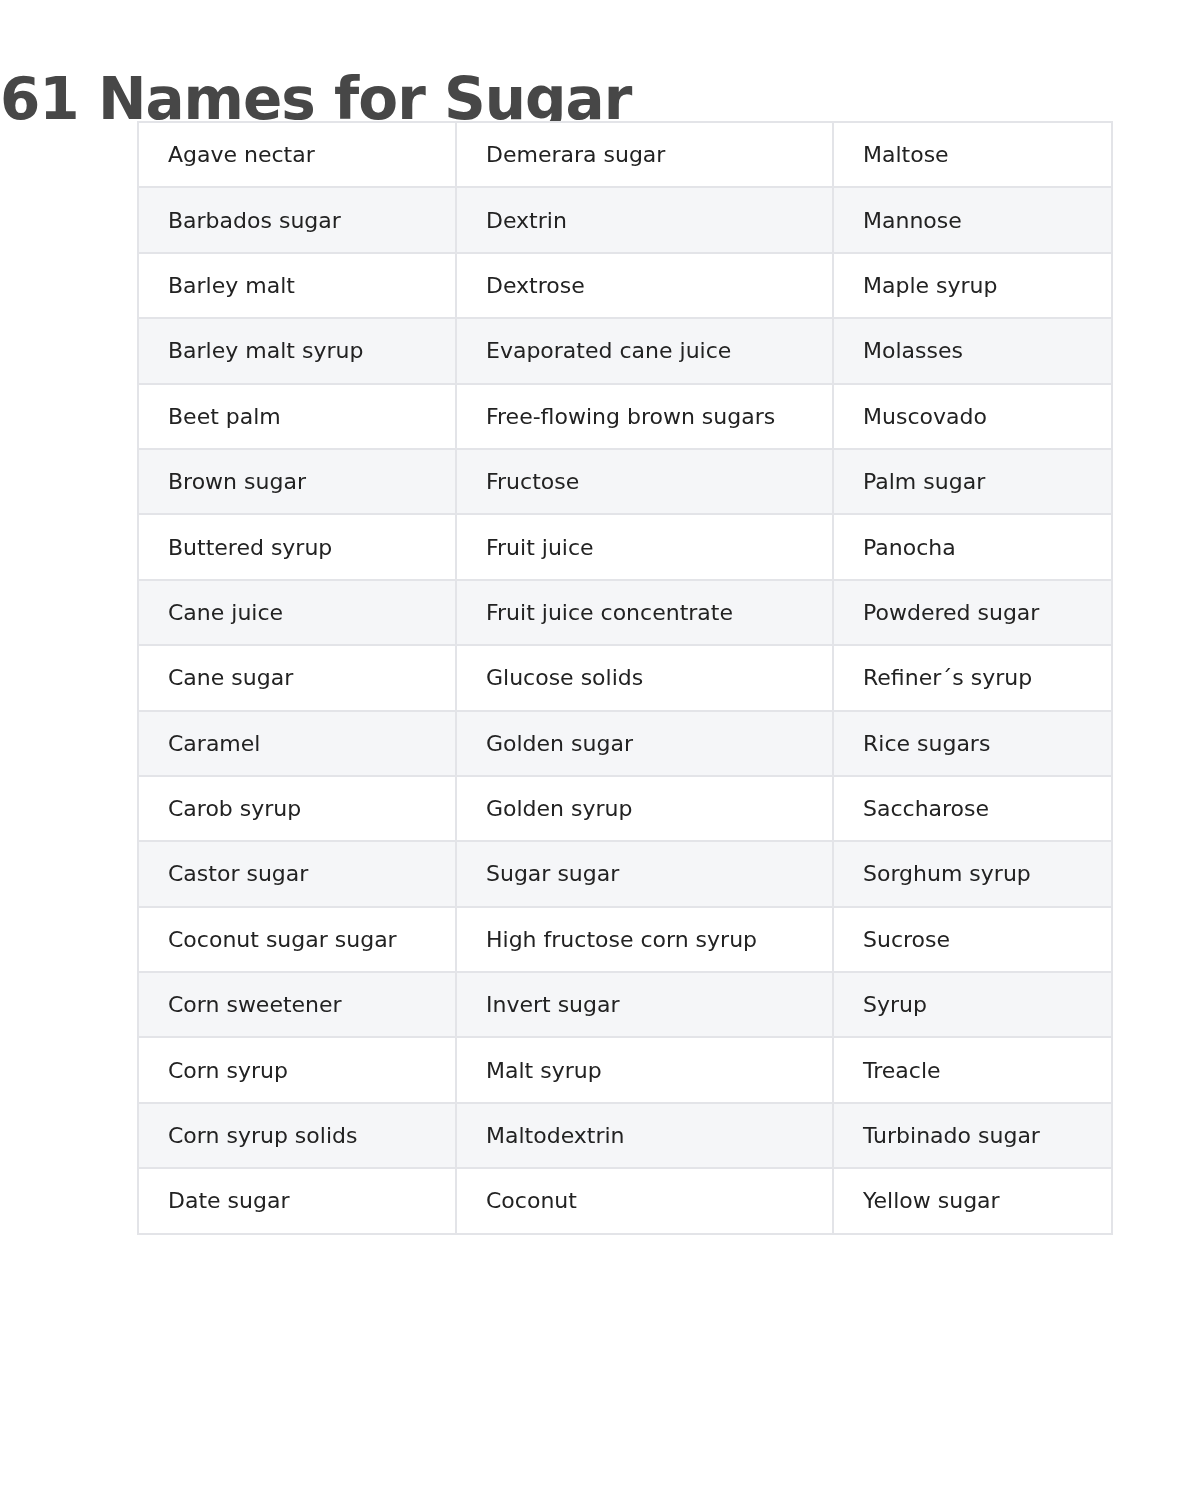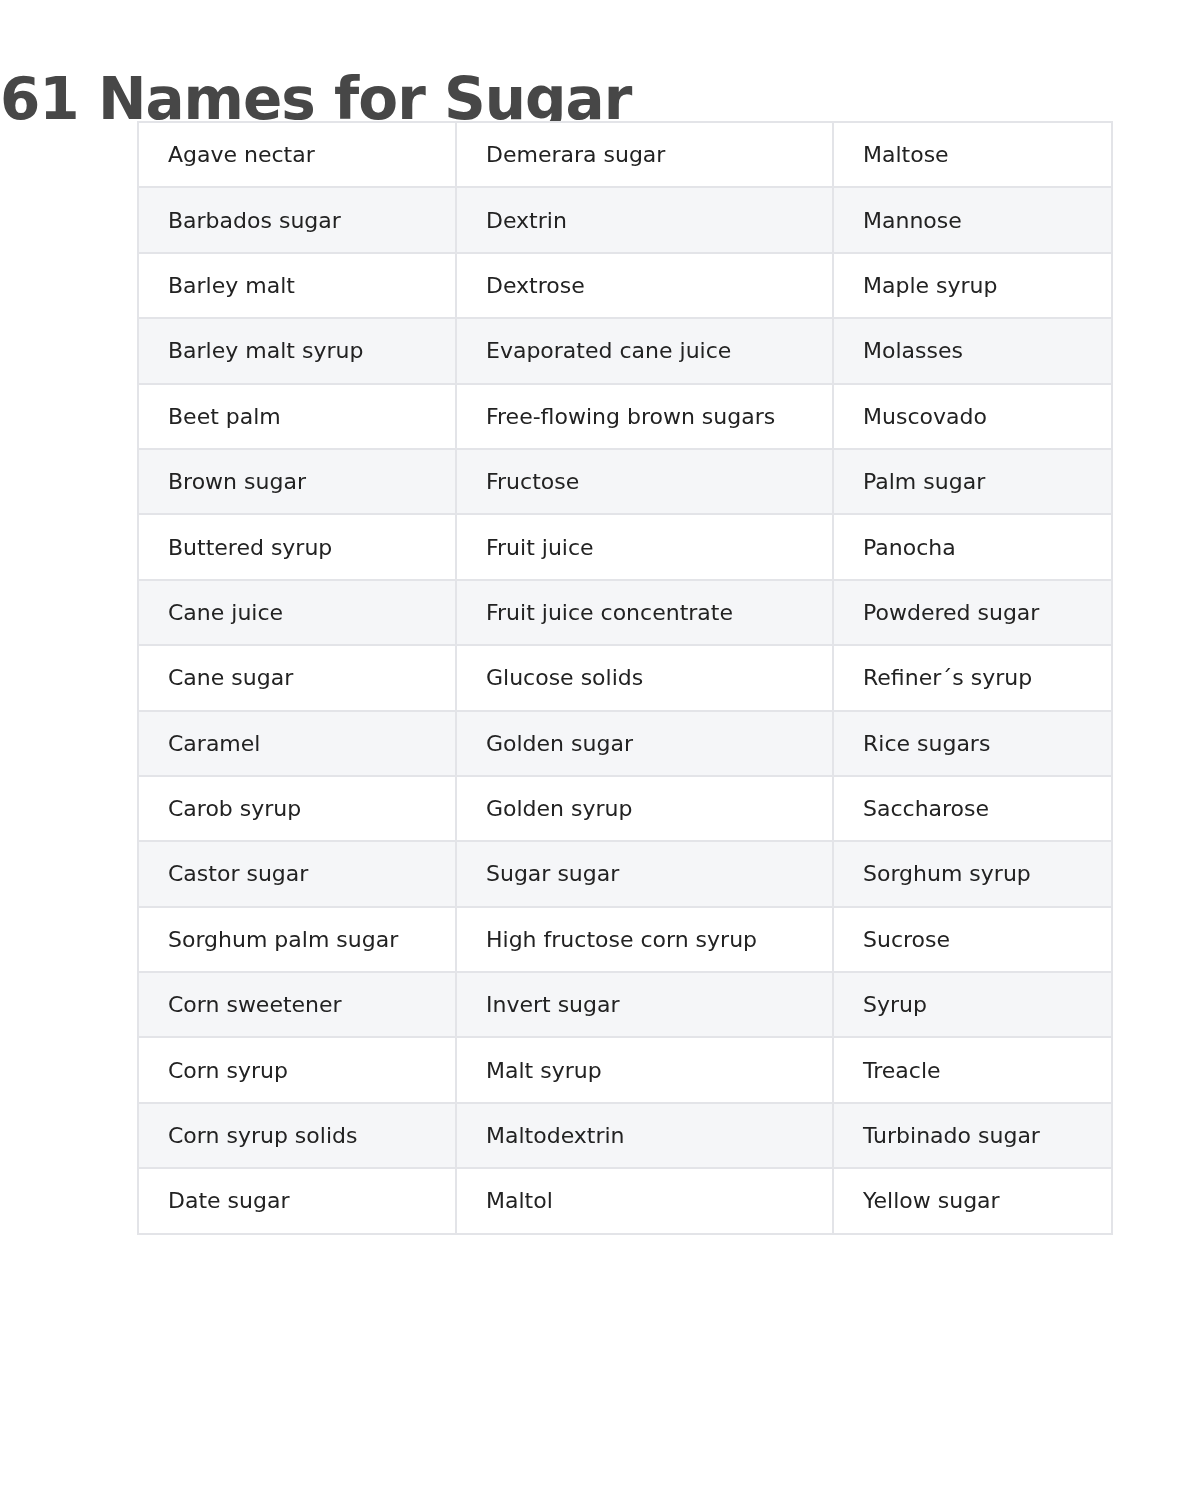--- a/index.html
+++ b/index.html
@@ -92,38 +92,38 @@
         <td>Carob syrup</td>
         <td>Golden syrup</td>
         <td>Saccharose</td>
       </tr>
       <tr>
         <td>Castor sugar</td>
         <td>Sugar sugar</td>
         <td>Sorghum syrup</td>
       </tr>
       <tr>
-        <td>Sorghum palm sugar</td>
+        <td>Coconut sugar sugar</td>
         <td>High fructose corn syrup</td>
         <td>Sucrose</td>
       </tr>
       <tr>
         <td>Corn sweetener</td>
         <td>Invert sugar</td>
         <td>Syrup</td>
       </tr>
       <tr>
         <td>Corn syrup</td>
         <td>Malt syrup</td>
         <td>Treacle</td>
       </tr>
       <tr>
         <td>Corn syrup solids</td>
         <td>Maltodextrin</td>
         <td>Turbinado sugar</td>
       </tr>
       <tr>
         <td>Date sugar</td>
-        <td>Maltol</td>
+        <td>Coconut</td>
         <td>Yellow sugar</td>
       </tr>
     </tbody>
 </table>
 
 </body></html>

